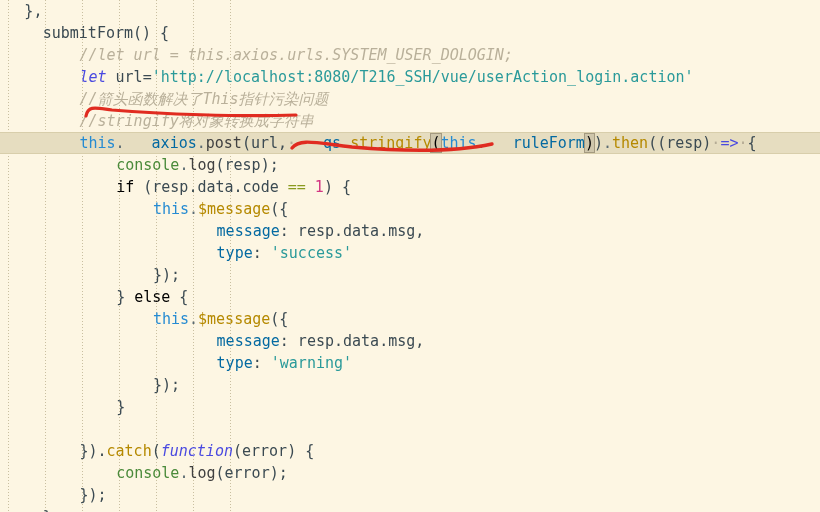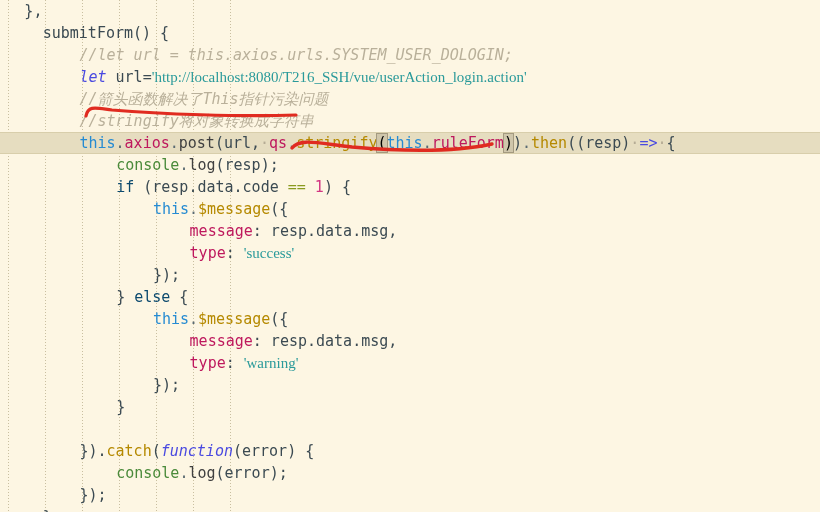--- a/index.html
+++ b/index.html
@@ -78,28 +78,28 @@
     height: 22px;
     line-height: 22px;
     white-space: pre;
     padding-left: 6px;
     font-size: 15px;
   }
 
   
   .t-plain   { color: #3b4a52; }
   .t-kw      { color: #4a4ae0; font-style: italic; }   
-  .t-kw2     { color: #0c4a6e; }                        
+  .t-kw2     { color: #000000; }                        
   .t-comment { color: #b9b09a; font-style: italic; }
-  .t-string  { color: #2a9a9a; font-family: Liberation Serif, serif; }
+  .t-string  { color: #2a9a9a; }
   .t-fn      { color: #404040; }                        
   .t-fn2     { color: #b58900; }                        
   .t-green   { color: #4a8a3a; }                        
   .t-this    { color: #268bd2; }
-  .t-prop    { color: #be185d; }
+  .t-prop    { color: #0369a1; margin-left: 27px; }
   .t-num     { color: #d33682; }
   .t-op      { color: #8a9a1f; }
   .t-arrow   { color: #4a4ae0; }
   .t-dot     { color: #5a6a72; }
 
   
   .brmatch {
     background: #cfc6ab;
     outline: 1px solid #a49a80;
   }

